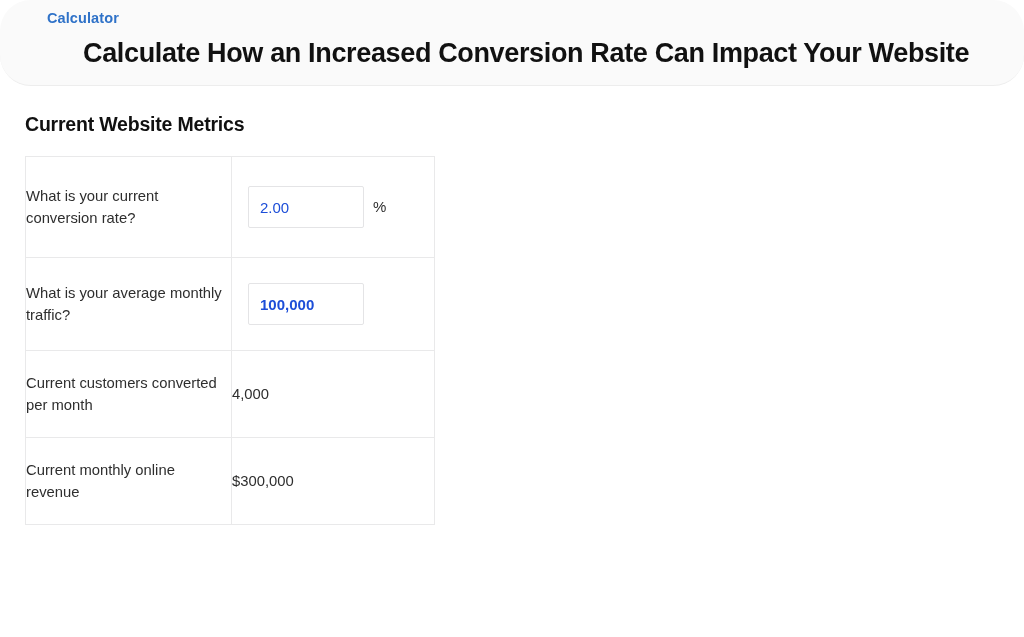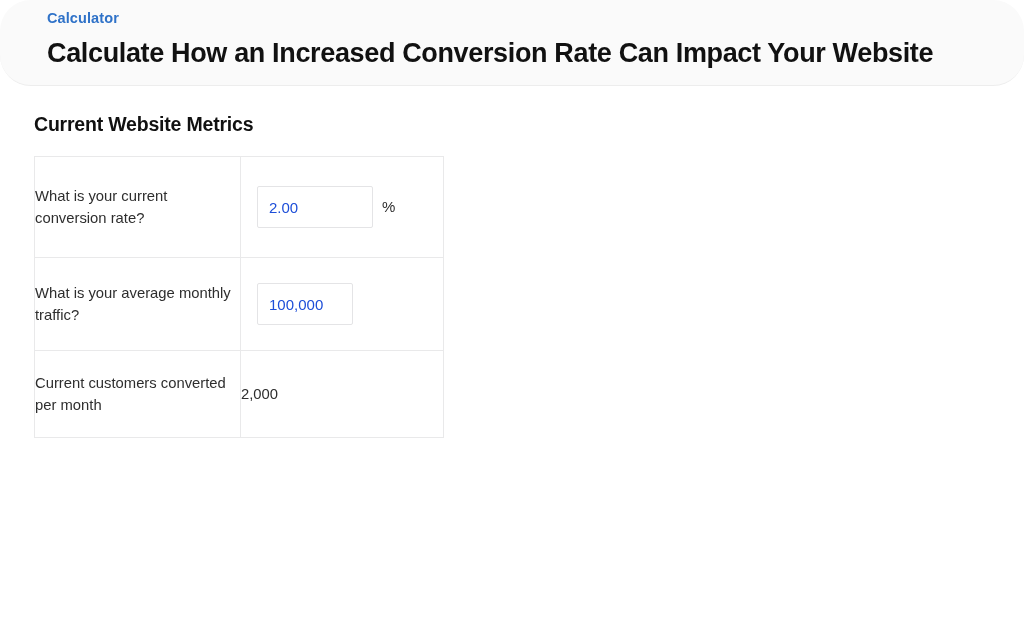--- a/index.html
+++ b/index.html
@@ -33,28 +33,29 @@
     line-height: 18px;
   }
   .page-title {
     margin-top: 10px;
     font-size: 27px;
     font-weight: 700;
     color: #111111;
     letter-spacing: -0.35px;
     line-height: 32px;
     white-space: nowrap;
+    margin-left: 36px;
   }
 
   
   .columns {
     display: flex;
     align-items: flex-start;
   }
-  .col-left  { width: 491px; padding-left: 34px; box-sizing: border-box; }
+  .col-left  { width: 491px; padding-left: 25px; box-sizing: border-box; }
   .col-right { width: 533px; padding-left: 0px;  box-sizing: border-box; }
 
   .section-title {
     font-size: 19.5px;
     font-weight: 700;
     color: #111111;
     letter-spacing: -0.2px;
     margin-top: 26px;
     margin-bottom: 0;
     line-height: 24px;
@@ -111,21 +112,21 @@
     border: 1px solid #e4e4e6;
     border-radius: 2px;
     background: #ffffff;
     font-family: "Liberation Sans", sans-serif;
     font-size: 15px;
     color: #1d4ed8;
     padding: 0 11px;
     outline: none;
   }
   .w-input-a { width: 116px; }
-  .w-input-b { width: 96px; }
+  .w-input-b { width: 116px; font-weight: bold; }
   .affix {
     font-size: 15px;
     color: #2e2e2e;
     line-height: 22px;
   }
   .affix-suffix { margin-left: 9px; }
   .affix-prefix { margin-right: 9px; }
 </style>
 </head>
 <body>
@@ -161,23 +162,27 @@
           <td>
             <div class="field-wrap">
               <input class="text-input w-input-b" type="text" value="100,000" style="">
             </div>
           </td>
         </tr>
 
 
         <tr class="r-h3">
           <td class="cell-label">Current customers converted per month</td>
-          <td class="cell-value">2,000</td>
+          <td class="cell-value">4,000</td>
         </tr>
 
+        <tr class="r-h3">
+          <td class="cell-label">Current monthly online revenue</td>
+          <td class="cell-value">$300,000</td>
+        </tr>
       </tbody>
     </table>
   </div>
 
   <div class="col-right">
     <div class="section-title">Revenue Growth with Optimization</div>
 
   </div>
 
 </div>

